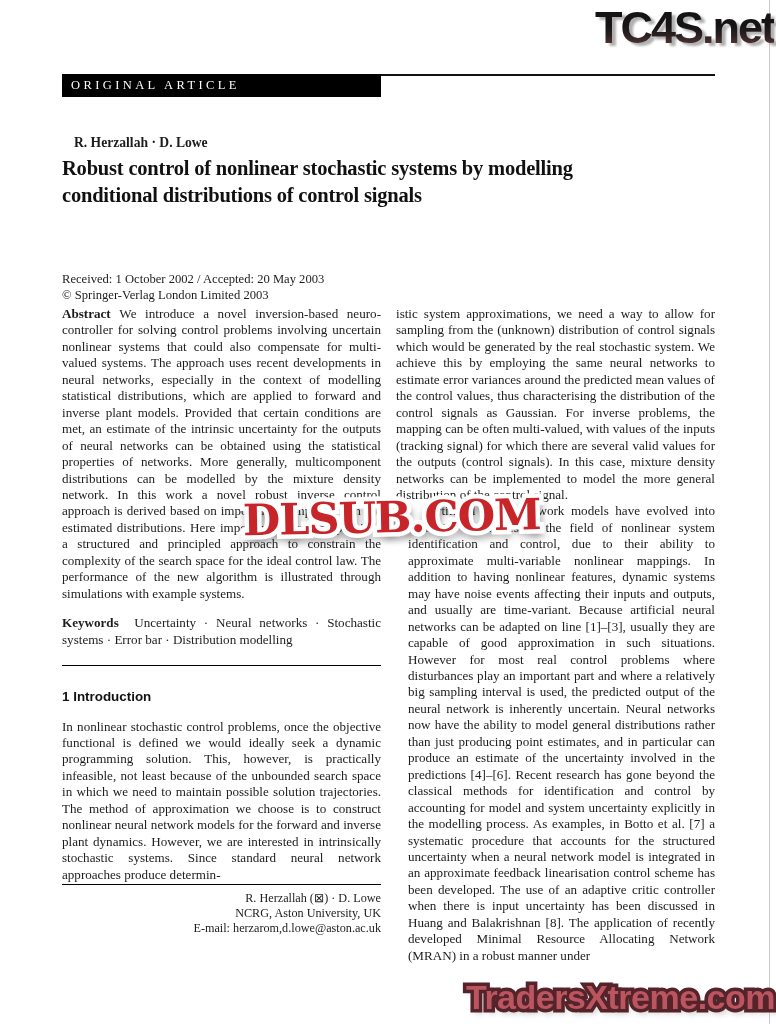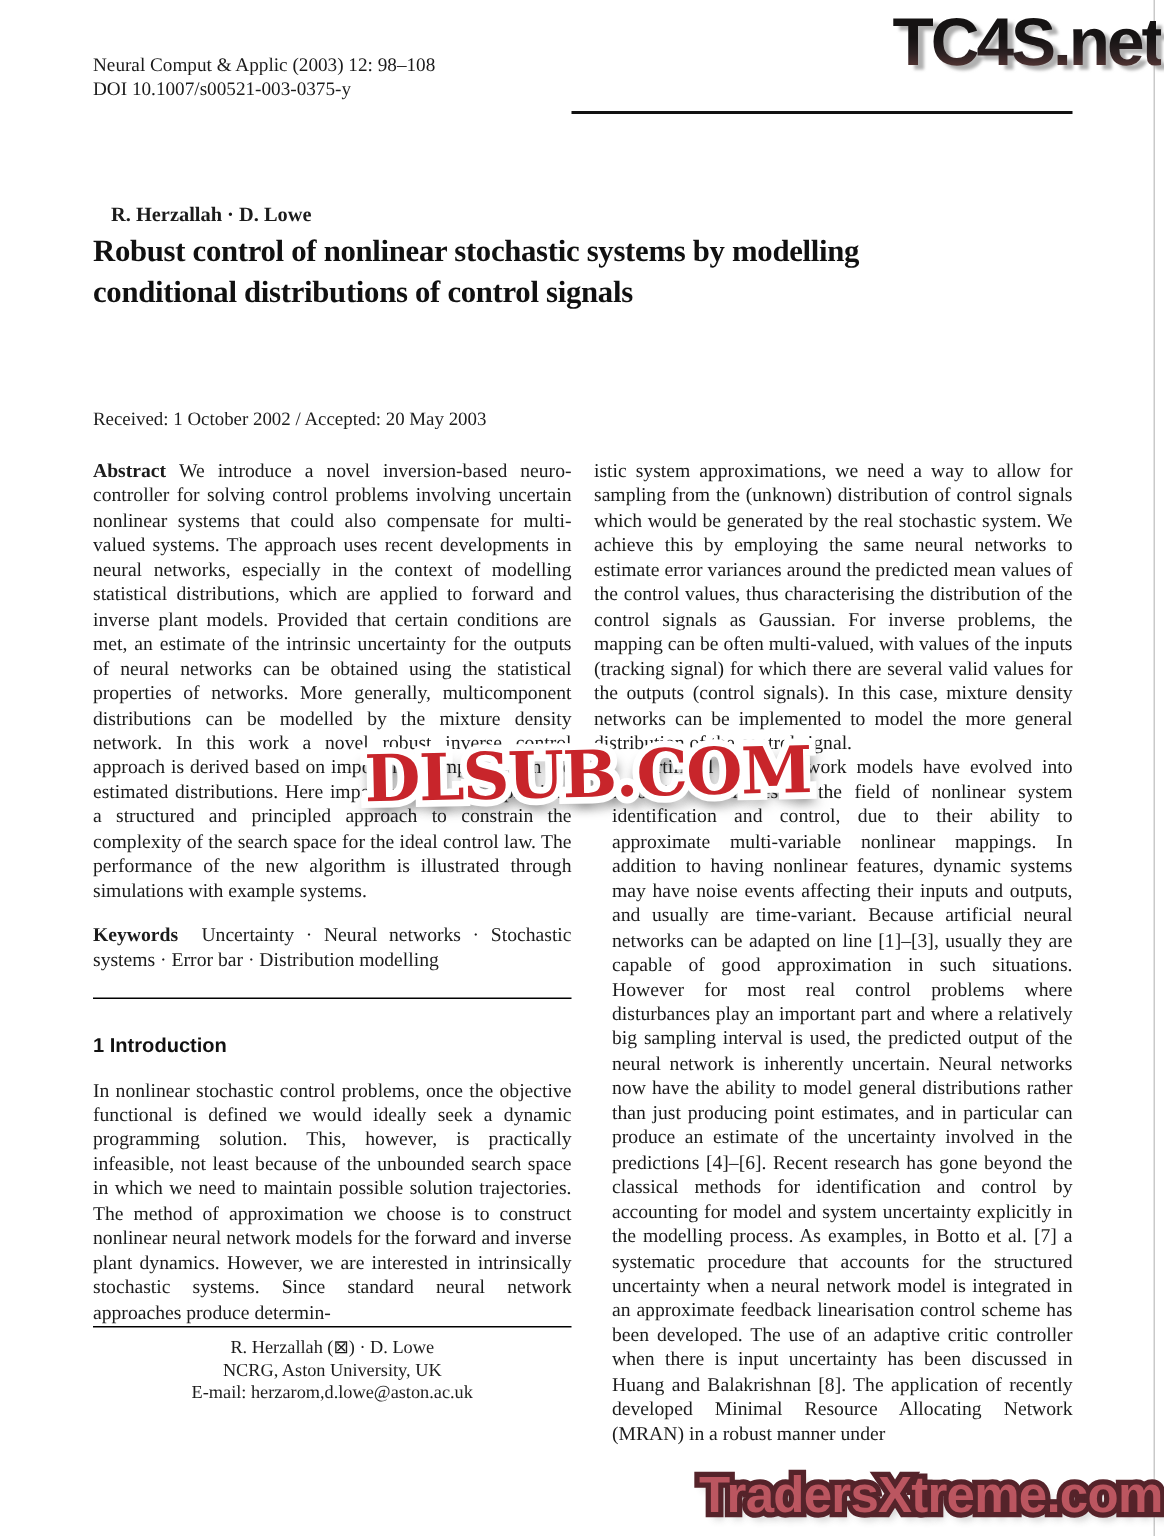--- a/index.html
+++ b/index.html
@@ -40,21 +40,21 @@
     font-family:"Liberation Sans",sans-serif;font-weight:bold;font-size:13.4px;
     margin-top:23px;text-align:left;color:#111;
   }
   .intro-p{margin-top:13px !important;}
   .col-right .p2{text-indent:1.5em;margin-left:12px;}
 
   
   .footnote{
     position:absolute;left:62px;top:884px;width:319px;
     border-top:1px solid #000;padding-top:6px;
-    font-size:12.2px;line-height:14.8px;text-align:center;
+    font-size:12.2px;line-height:14.8px;text-align:right;
   }
 
   
   .wm-tc4s{
     position:absolute;right:2px;top:2px;
     font-family:Liberation Sans, sans-serif;font-weight:bold;
     font-size:45px;letter-spacing:-2px;
     color:#3a2a2a;
     filter:drop-shadow(4px 3px 1px rgba(150,150,150,0.75));
   }
@@ -92,34 +92,32 @@
     text-shadow:0 0 5px #ffffff, 0 0 9px #ffffff, 3px 4px 6px rgba(60,60,60,0.45);
   }
   .wm-traders .front{position:absolute;left:0;top:0;color:#bb5660;}
 </style>
 </head>
 <body>
 
 <div class="page">
   <div class="scan-edge"></div>
 
-  <div class="journal-head">
-    <div>Neural Comput &amp; Applic (2003) 12: 98–108</div>
-    <div>DOI 10.1007/s00521-003-0375-y</div>
-  </div>
 
   <div class="wm-tc4s">TC4S.net</div>
 
+  <div class="type-bar">ORIGINAL ARTICLE</div>
   <div class="type-bar-rule"></div>
 
   <div class="authors">R. Herzallah · D. Lowe</div>
   <div class="title">Robust control of nonlinear stochastic systems by modelling
 conditional distributions of control signals</div>
   <div class="received">
     <div>Received: 1 October 2002 / Accepted: 20 May 2003</div>
+    <div>© Springer-Verlag London Limited 2003</div>
   </div>
 
   <div class="col col-left">
     <p><b>Abstract</b>&nbsp;<span>We introduce a novel inversion-based neuro-controller for solving control problems involving uncertain nonlinear systems that could also compensate for multi-valued systems. The approach uses recent developments in neural networks, especially in the context of modelling statistical distributions, which are applied to forward and inverse plant models. Provided that certain conditions are met, an estimate of the intrinsic uncertainty for the outputs of neural networks can be obtained using the statistical properties of networks. More generally, multicomponent distributions can be modelled by the mixture density network. In this work a novel robust inverse control approach is derived based on importance sampling from the estimated distributions. Here importance sampling provides a structured and principled approach to constrain the complexity of the search space for the ideal control law. The performance of the new algorithm is illustrated through simulations with example systems.</span></p>
     <p class="keywords"><b>Keywords</b>&nbsp;&nbsp;<span>Uncertainty · Neural networks · Stochastic systems · Error bar · Distribution modelling</span></p>
     <hr class="section-rule">
     <div class="section-head">1 Introduction</div>
     <p class="intro-p">In nonlinear stochastic control problems, once the objective functional is defined we would ideally seek a dynamic programming solution. This, however, is practically infeasible, not least because of the unbounded search space in which we need to maintain possible solution trajectories. The method of approximation we choose is to construct nonlinear neural network models for the forward and inverse plant dynamics. However, we are interested in intrinsically stochastic systems. Since standard neural network approaches produce determin-</p>
   </div>
 

